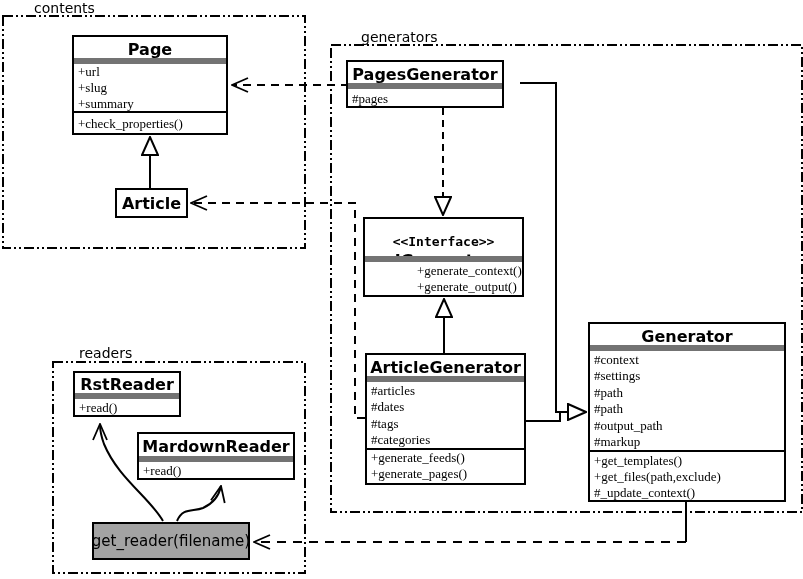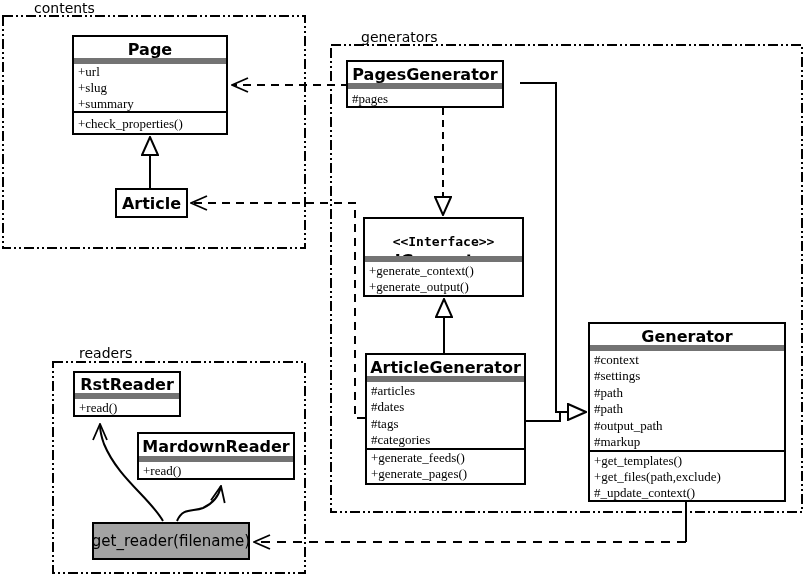--- a/index.html
+++ b/index.html
@@ -106,21 +106,21 @@
     <div class="section last" style="height:17px;justify-content:flex-end;">
       <div class="row">#pages</div>
     </div>
   </div>
 
   <div class="cls" style="left:363px;top:217px;width:161px;height:80px;">
     <div class="title" style="height:43px;line-height:normal;padding-top:14px;">
       <div class="stereotype">&lt;&lt;Interface&gt;&gt;</div>
       <div class="name-line">IGenerator</div>
     </div>
-    <div class="section last" style="height:33px;">
+    <div class="section last" style="height:33px;padding-left:48px;">
       <div class="row">+generate_context()</div>
       <div class="row">+generate_output()</div>
     </div>
   </div>
 
   <div class="cls" style="left:365px;top:353px;width:161px;height:132px;">
     <div class="title" style="height:27px;line-height:25px;">ArticleGenerator</div>
     <div class="section" style="height:68px;">
       <div class="row">#articles</div>
       <div class="row">#dates</div>

